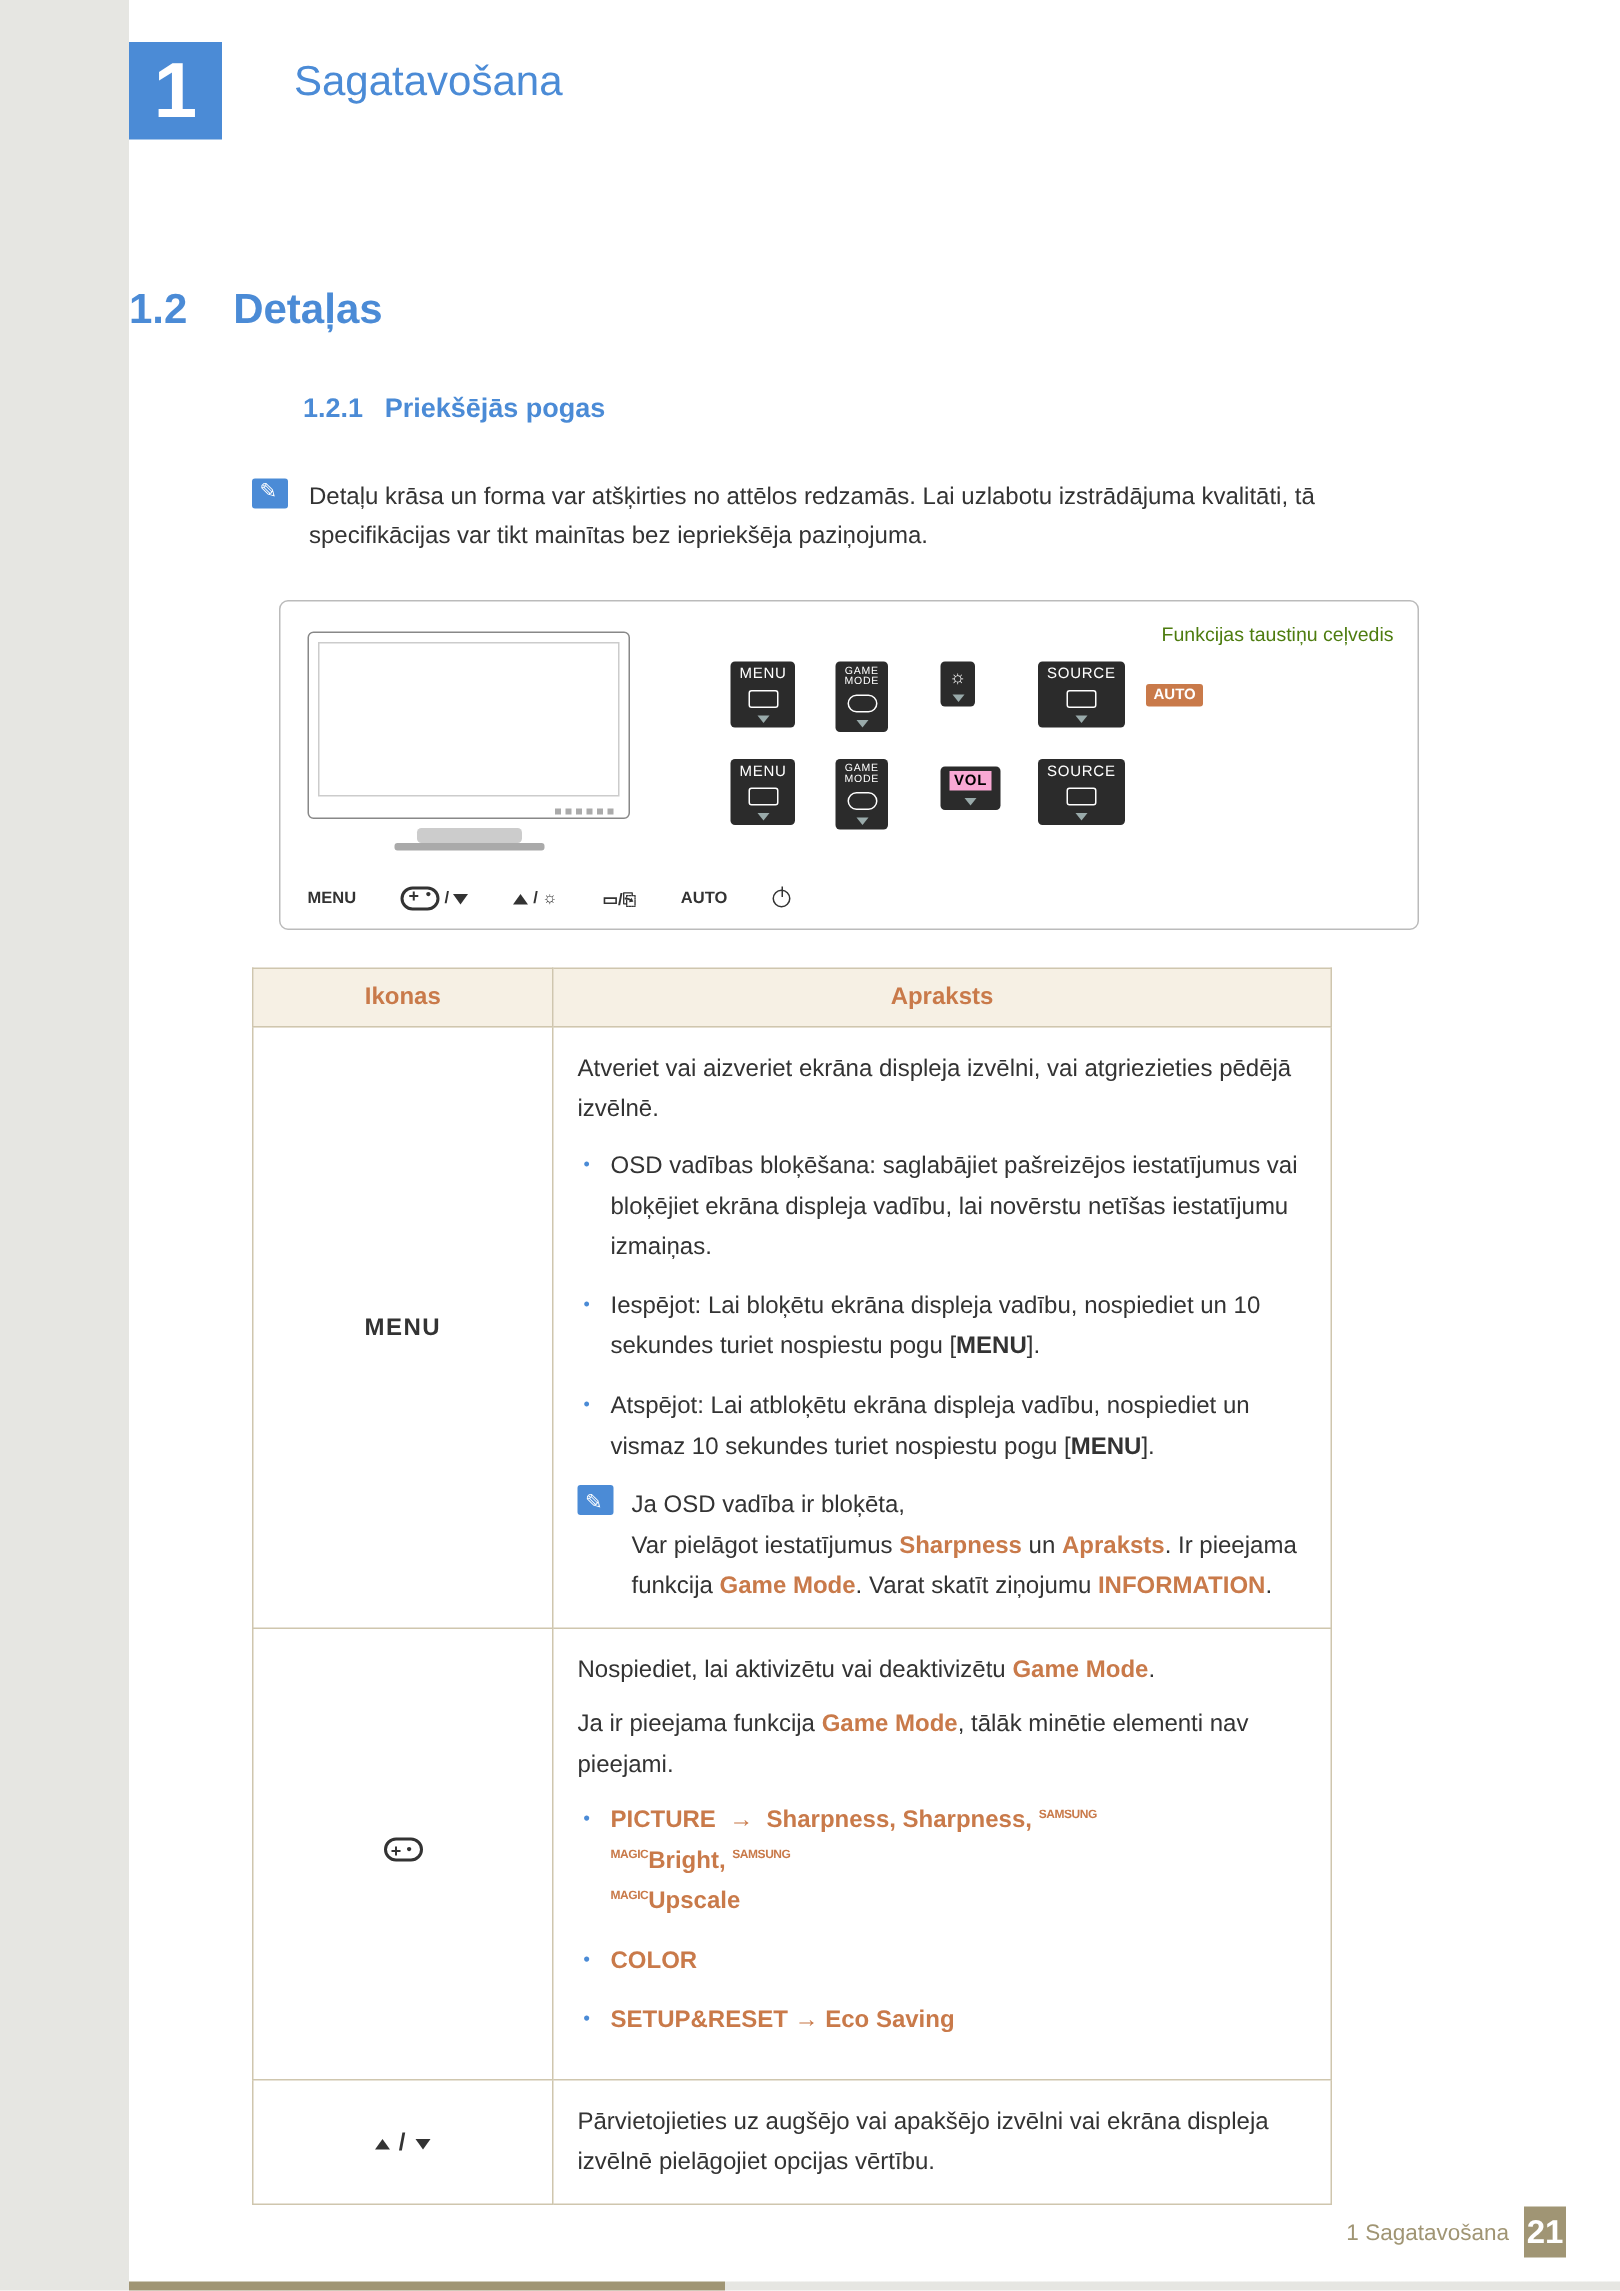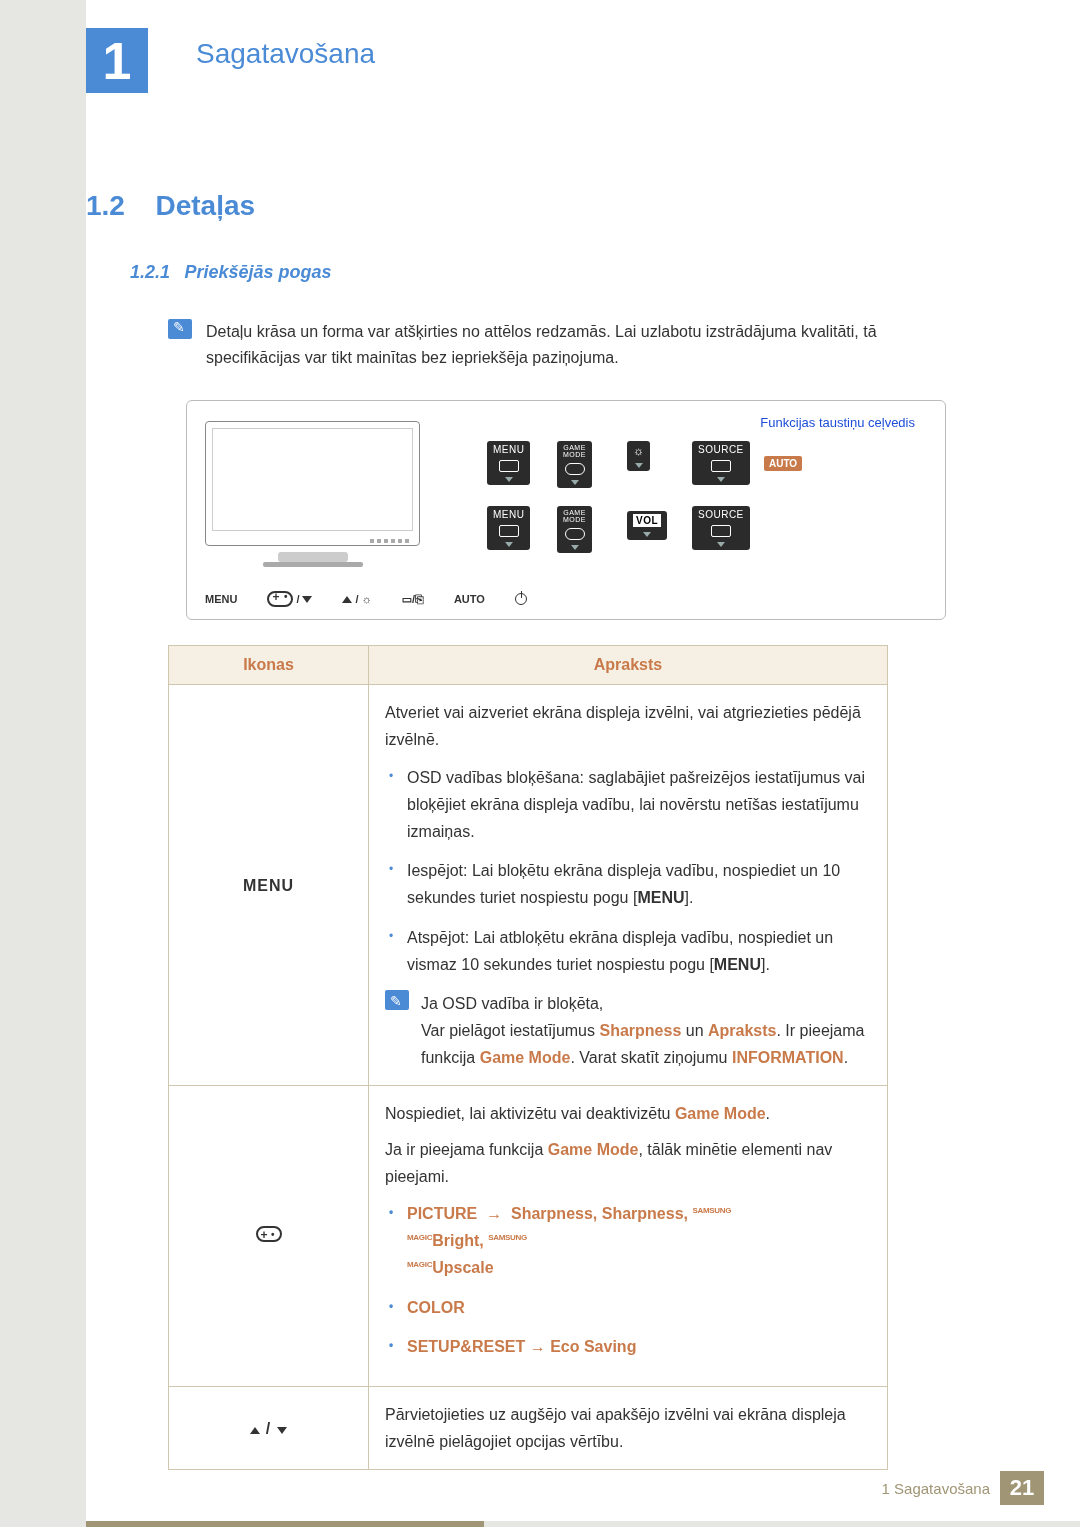--- a/index.html
+++ b/index.html
@@ -7,59 +7,59 @@
   .page { position:relative; width:1080px; height:1527px; }
   .sidebar { position:absolute; left:0; top:0; width:86px; height:1527px; background:#e6e6e2; }
   .accent-bar { position:absolute; left:86px; bottom:0; height:6px; width:994px;
     background:linear-gradient(to right,#a09574 0 40%,#e6e6e2 40% 100%); }
   .chapter-box { position:absolute; left:86px; top:28px; width:62px; height:65px; background:#4b8bd6; color:#fff;
     font-size:52px; font-weight:bold; display:flex; align-items:center; justify-content:center; }
   .chapter-title { position:absolute; left:196px; top:38px; font-size:28px; color:#4b8bd6; }
   .content { position:absolute; left:86px; top:190px; width:860px; }
   .sec-num { color:#4b8bd6; font-size:28px; font-weight:bold; display:inline-block; width:65px; }
   .sec-title { color:#4b8bd6; font-size:28px; font-weight:bold; }
-  .subsec { margin-top:40px; margin-left:44px;font-style:italic; }
+  .subsec { margin-top:40px; margin-left:116px; }
   .subsec-num { color:#4b8bd6; font-weight:bold; font-size:18px; margin-right:10px; }
   .subsec-title { color:#4b8bd6; font-weight:bold; font-size:18px; }
   .note-row { margin-top:36px; margin-left:82px; display:flex; gap:14px; }
   .note-icon { width:24px; height:20px; background:#4b8bd6; position:relative; border-radius:2px; flex-shrink:0; }
   .note-icon::after { content:"✎"; color:#fff; position:absolute; left:5px; top:0; font-size:14px; }
   .note-text { line-height:1.6; font-size:16px; color:#333; }
   .diagram { margin:30px 0 0 100px; border:1px solid #bbb; border-radius:6px; padding:18px 20px; position:relative; height:220px; }
   .monitor { position:absolute; left:18px; top:20px; width:215px; height:155px; }
   .screen { width:215px; height:125px; border:1px solid #888; border-radius:4px; background:#fff; position:relative; }
   .screen-inner { position:absolute; left:6px; top:6px; right:6px; bottom:14px; border:1px solid #ccc; }
   .stand { width:70px; height:10px; background:#ccc; margin:6px auto 0; border-radius:3px; }
   .stand-base { width:100px; height:5px; background:#aaa; margin:0 auto; border-radius:2px; }
   .btn-dots { position:absolute; right:10px; bottom:2px; display:flex; gap:3px; }
   .btn-dots span { width:4px; height:4px; background:#aaa; }
   .osd-block { position:absolute; background:#2b2b2b; border-radius:3px; padding:3px 6px; display:flex; align-items:center; gap:5px; }
   .osd-label { color:#fff; font-size:10px; letter-spacing:0.5px; }
   .osd-icon { width:20px; height:12px; border:1px solid #fff; border-radius:2px; }
   .auto-box { background:#c97a4a; color:#fff; font-size:10px; font-weight:bold; padding:2px 5px; border-radius:2px; }
   .arrow-down { width:0;height:0;border-left:4px solid transparent;border-right:4px solid transparent;border-top:5px solid #9aa; }
-  .guide-title { position:absolute; right:30px; top:14px; font-size:13px; color:#1d4ed8; }
+  .guide-title { position:absolute; right:16px; top:14px; font-size:13px; color:#4d7c0f; }
   .button-strip { position:absolute; left:18px; bottom:12px; display:flex; gap:30px; align-items:center; font-size:11px; font-weight:bold; }
   .button-strip span { display:inline-flex; align-items:center; gap:3px; }
   .tri-up { width:0;height:0;border-left:5px solid transparent;border-right:5px solid transparent;border-bottom:7px solid #333; display:inline-block;}
   .tri-down { width:0;height:0;border-left:5px solid transparent;border-right:5px solid transparent;border-top:7px solid #333; display:inline-block;}
   .power-icon { width:12px;height:12px;border:1.5px solid #333;border-radius:50%; position:relative; display:inline-block;}
   .power-icon::after{content:"";position:absolute;left:5px;top:-3px;width:1.5px;height:7px;background:#333;}
   table.desc { margin:25px 0 0 82px; width:720px; border-collapse:collapse; font-size:16px; }
   table.desc th { background:#f6f0e4; color:#c97a4a; font-weight:bold; padding:10px; border:1px solid #cfc6ae; }
   table.desc td { border:1px solid #cfc6ae; padding:14px 16px; vertical-align:middle; line-height:1.7; }
   table.desc td.icon-cell { text-align:center; width:200px; font-weight:bold; letter-spacing:1px; }
   ul.b { list-style:none; padding-left:0; margin-top:10px; }
   ul.b li { position:relative; padding-left:22px; margin-bottom:12px; }
   ul.b li::before { content:"•"; position:absolute; left:4px; top:2px; color:#4b8bd6; font-size:12px; }
   .note-inline { display:flex; gap:12px; margin-top:10px; margin-left:0; }
   .hl { color:#c97a4a; font-weight:bold; }
   .footer { position:absolute; right:36px; bottom:22px; display:flex; align-items:center; gap:10px; }
   .footer-text { color:#a09574; font-size:15px; }
-  .page-num { background:#a09574; color:#fff; font-size:22px; font-weight:bold; width:44px; height:34px; display:flex; align-items:center; justify-content:center; }
+  .page-num { background:#a09574; color:#fff; font-size:22px; font-weight:bold; width:28px; height:34px; display:flex; align-items:center; justify-content:center; }
   .game-icon { display:inline-block; width:26px; height:16px; border:2px solid #333; border-radius:9px; position:relative; }
   .game-icon::before { content:"+"; position:absolute; left:3px; top:-3px; font-size:12px; }
   .game-icon::after { content:"•"; position:absolute; right:4px; top:-2px; font-size:10px; }
   .magic { font-size:8px; vertical-align:super; font-weight:bold; letter-spacing:-0.3px; }
 </style>
 </head>
 <body>
 
 <div class="page">
   <div class="sidebar"></div>
@@ -133,21 +133,21 @@
         <span class="osd-icon"></span>
         <span class="arrow-down"></span>
       </div>
       <div class="osd-block" style="left:370px; top:105px; flex-direction:column;">
         <span class="osd-label" style="font-size:7px; line-height:7px; text-align:center; white-space:pre">GAME
 MODE</span>
         <span class="osd-icon" style="border-radius:7px"></span>
         <span class="arrow-down"></span>
       </div>
       <div class="osd-block" style="left:440px; top:110px; flex-direction:column;">
-        <span class="osd-label" style="background:#ffffff;color:#000;padding:1px 3px;font-weight:bold">VOL</span>
+        <span class="osd-label" style="background:#f9a8d4;color:#000;padding:1px 3px;font-weight:bold">VOL</span>
         <span class="arrow-down"></span>
       </div>
       <div class="osd-block" style="left:505px; top:105px; flex-direction:column;">
         <span class="osd-label">SOURCE</span>
         <span class="osd-icon"></span>
         <span class="arrow-down"></span>
       </div>
 
       <div class="button-strip">
         <span>MENU</span>

